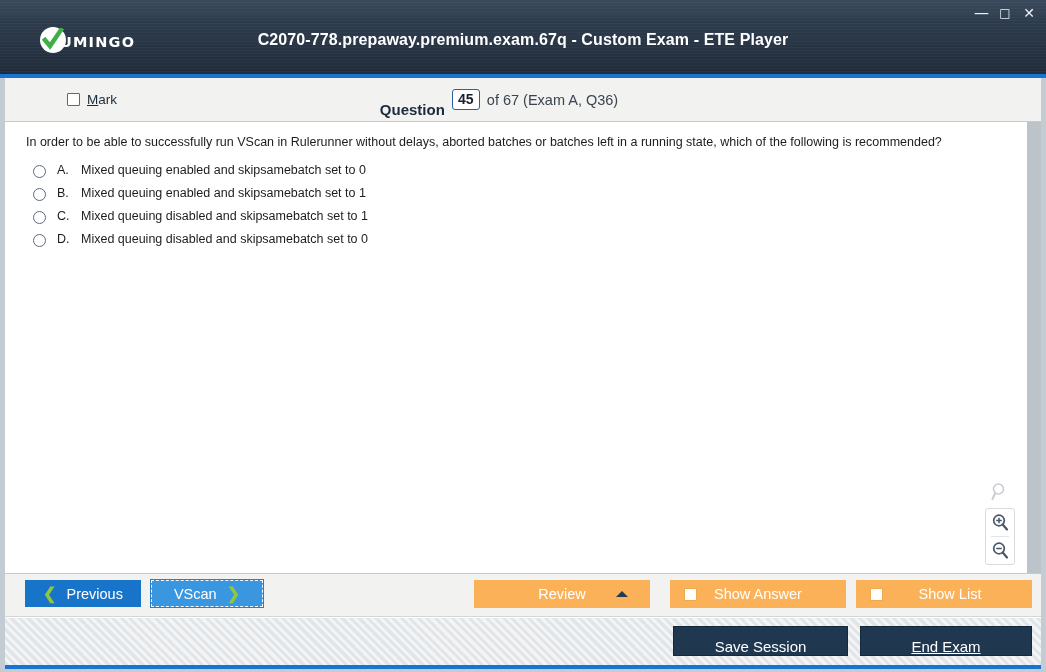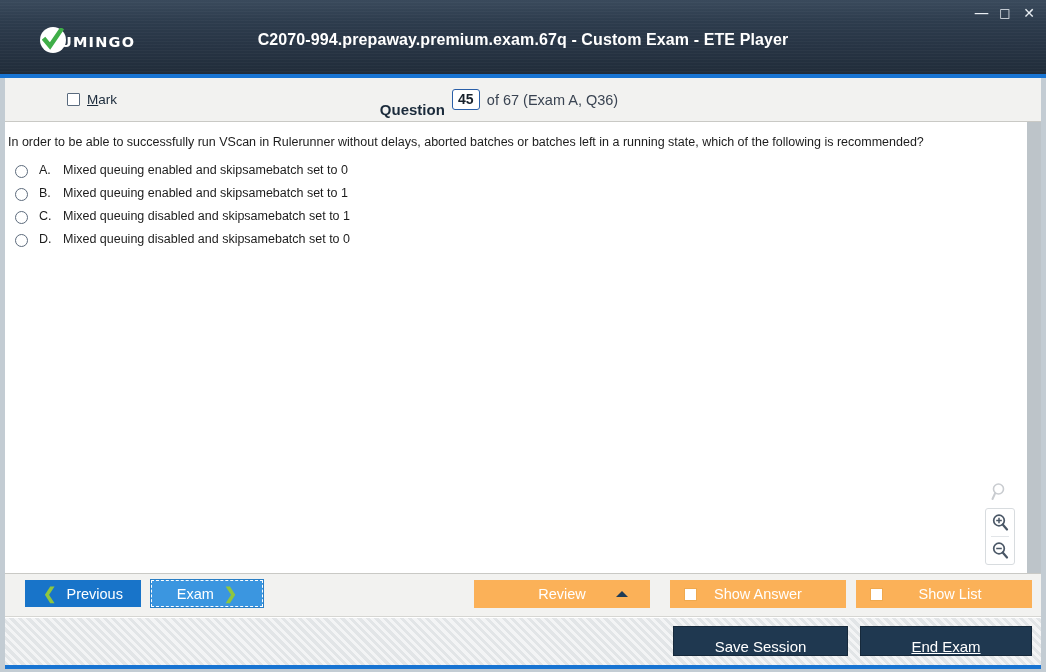--- a/index.html
+++ b/index.html
@@ -194,21 +194,21 @@
     flex: 1;
     display: flex;
     min-height: 0;
     background: #ffffff;
     border-bottom: 1px solid #c9c9c5;
   }
   .content {
     flex: 1;
     position: relative;
     background: #ffffff;
-    padding: 12px 14px 0 3px;
+    padding: 12px 14px 0 21px;
     overflow: hidden;
     min-width: 0;
   }
   .scrollbar-track {
     width: 14px;
     flex: none;
     background: #bdc4c9;
     border-left: 1px solid #ffffff;
   }
 
@@ -419,21 +419,21 @@
   <div class="titlebar">
     <div class="logo">
       <span class="logo-check">
         <svg width="22" height="24" viewBox="0 0 22 24">
           <path d="M3 12 L8 18 L19 2" stroke="#3fae48" stroke-width="4.5" fill="none" stroke-linecap="square"></path>
         </svg>
       </span>
       <span class="logo-text">UMINGO</span>
     </div>
 
-    <div class="window-title">C2070-994.prepaway.premium.exam.67q - Custom Exam - ETE Player</div>
+    <div class="window-title">C2070-778.prepaway.premium.exam.67q - Custom Exam - ETE Player</div>
 
     <div class="win-controls">
       <div class="win-btn min">—</div>
       <div class="win-btn max">□</div>
       <div class="win-btn close">✕</div>
     </div>
 
     <div class="titlebar-blue-strip"></div>
   </div>
 
@@ -511,21 +511,21 @@
       <div class="scrollbar-track"></div>
     </div>
 
     <div class="buttonbar">
       <div class="btn-nav" id="btn-previous">
         <span class="chev chev-l">❮</span>
         <span>Previous</span>
       </div>
 
       <div class="btn-nav" id="btn-next">
-        <span>Exam</span>
+        <span>VScan</span>
         <span class="chev chev-r">❯</span>
       </div>
 
       <div class="btn-orange" id="btn-review">
         <span>Review</span>
         <span class="review-caret"></span>
       </div>
 
       <div class="btn-orange" id="btn-show-answer">
         <span class="chk-square"></span>

